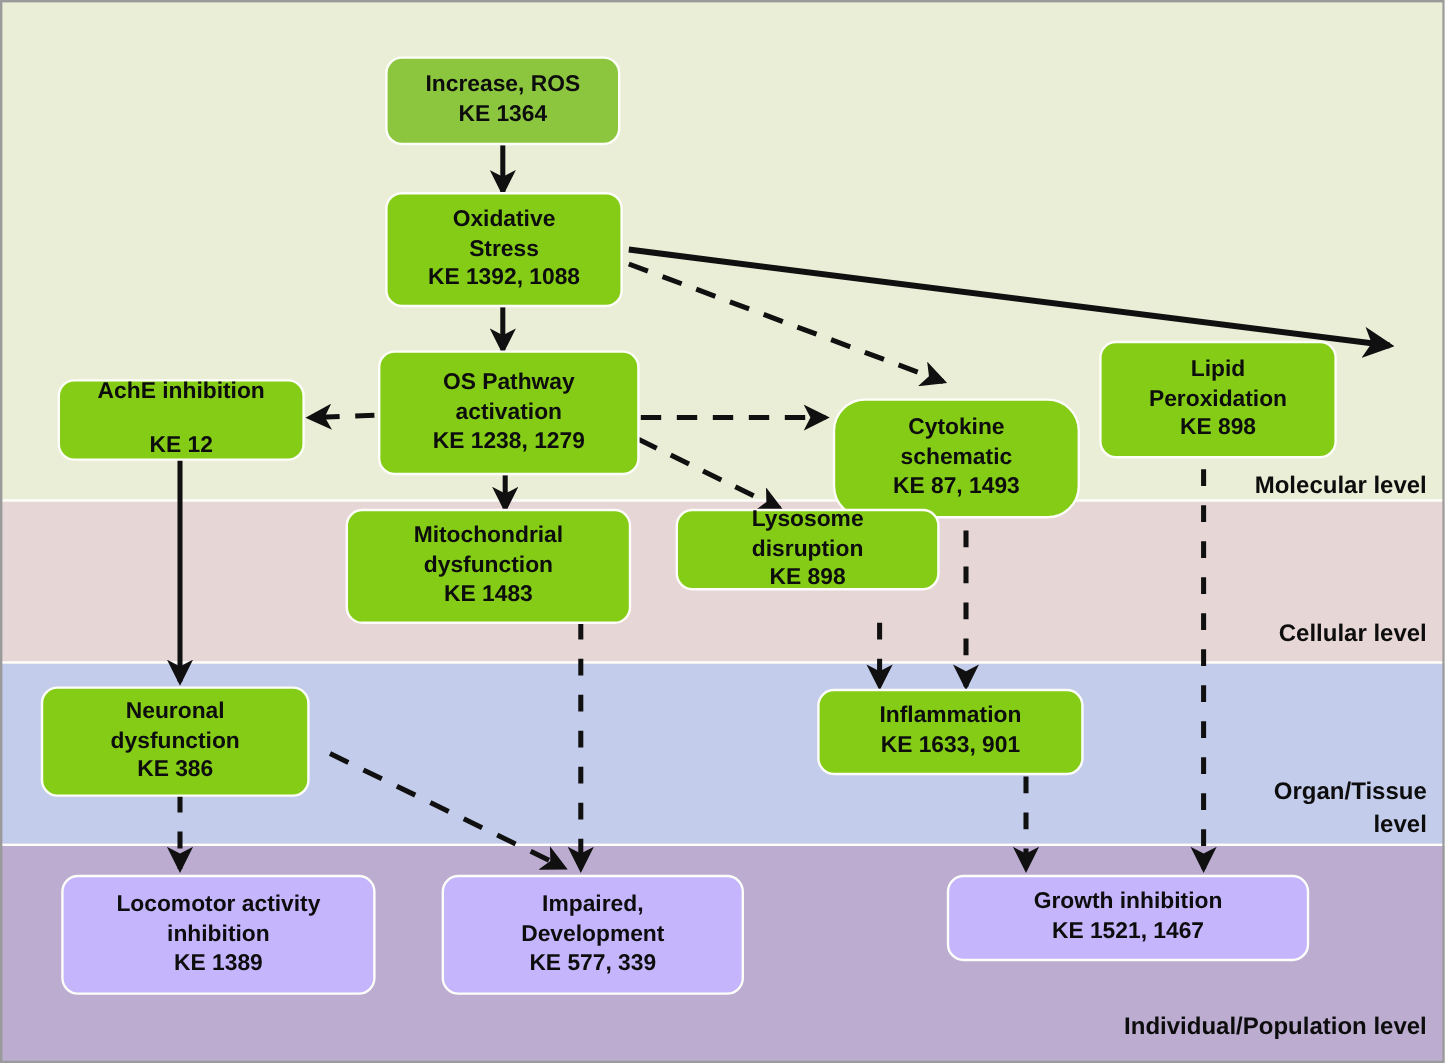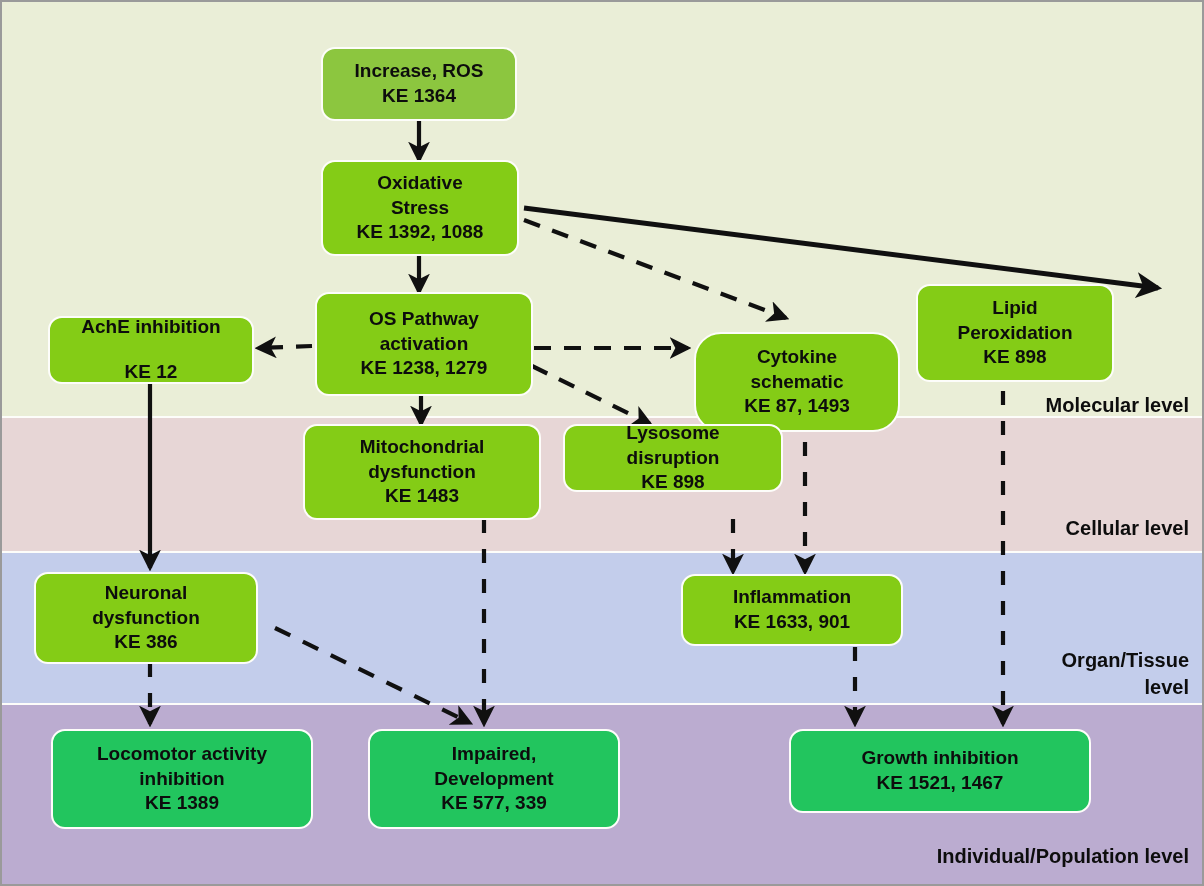--- a/index.html
+++ b/index.html
@@ -50,21 +50,21 @@
     text-align:center;
     font-weight:bold;
     color:#0d0d0d;
     font-size:19px;
     line-height:1.30;
     padding:4px 6px;
   }
   .node .ln{display:block;white-space:nowrap;}
   .orange{background:#84cc16;}
   .green{background:#8cc63f;}
-  .blue{background:#22c55e;}
+  .blue{background:#c4b5fd;}
 
   
   .level-label{
     position:absolute;
     font-size:20px;font-weight:bold;color:#0d0d0d;
     text-align:right;
     line-height:1.35;
     white-space:pre-line;
   }
 </style>
@@ -152,21 +152,21 @@
     <span class="ln">schematic</span>
     <span class="ln">KE 87, 1493</span>
   </div>
 
   <div class="node orange" style="left:916px;top:284px;width:198px;height:98px;">
     <span class="ln">Lipid</span>
     <span class="ln">Peroxidation</span>
     <span class="ln">KE 898</span>
   </div>
 
-  <div class="node orange" style="left:303px;top:424px;width:238px;height:96px;">
+  <div class="node orange" style="left:288px;top:424px;width:238px;height:96px;">
     <span class="ln">Mitochondrial</span>
     <span class="ln">dysfunction</span>
     <span class="ln">KE 1483</span>
   </div>
 
   <div class="node orange" style="left:563px;top:424px;width:220px;height:68px;">
     <span class="ln">Lysosome</span>
     <span class="ln">disruption</span>
     <span class="ln">KE 898</span>
   </div>
@@ -187,21 +187,21 @@
     <span class="ln">inhibition</span>
     <span class="ln">KE 1389</span>
   </div>
 
   <div class="node blue" style="left:368px;top:729px;width:252px;height:100px;">
     <span class="ln">Impaired,</span>
     <span class="ln">Development</span>
     <span class="ln">KE 577, 339</span>
   </div>
 
-  <div class="node blue" style="left:789px;top:729px;width:302px;height:84px;">
+  <div class="node blue" style="left:789px;top:729px;width:302px;height:72px;">
     <span class="ln">Growth inhibition</span>
     <span class="ln">KE 1521, 1467</span>
   </div>
 
   <div class="level-label" style="left:884px;top:392px;width:305px;">Molecular level</div>
   <div class="level-label" style="left:884px;top:515px;width:305px;">Cellular level</div>
   <div class="level-label" style="left:884px;top:647px;width:305px;">Organ/Tissue
 level</div>
   <div class="level-label" style="left:784px;top:843px;width:405px;">Individual/Population level</div>
 

